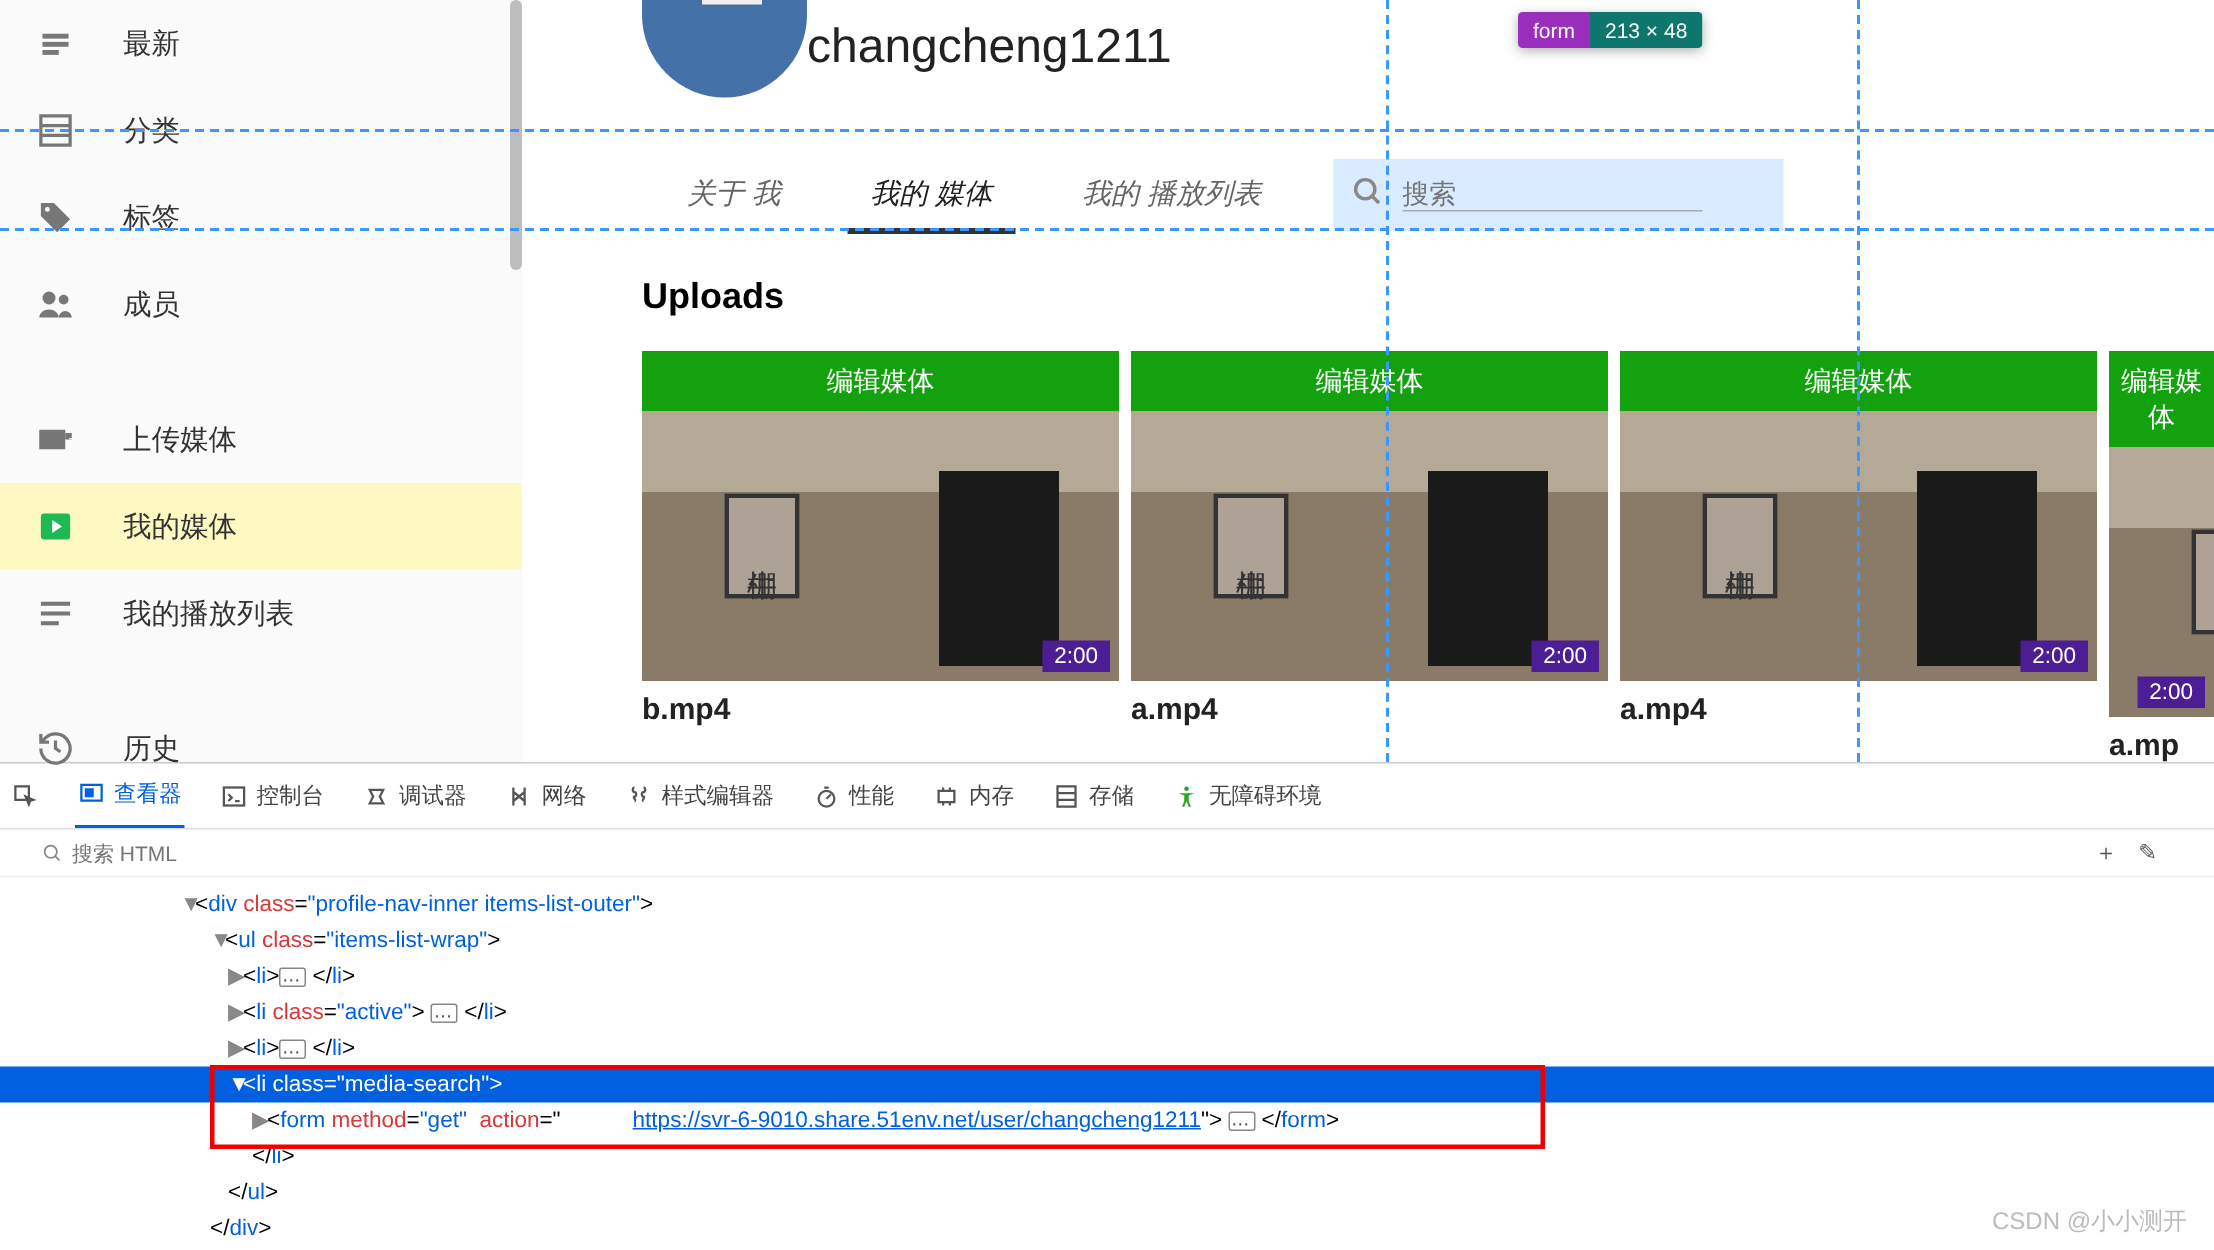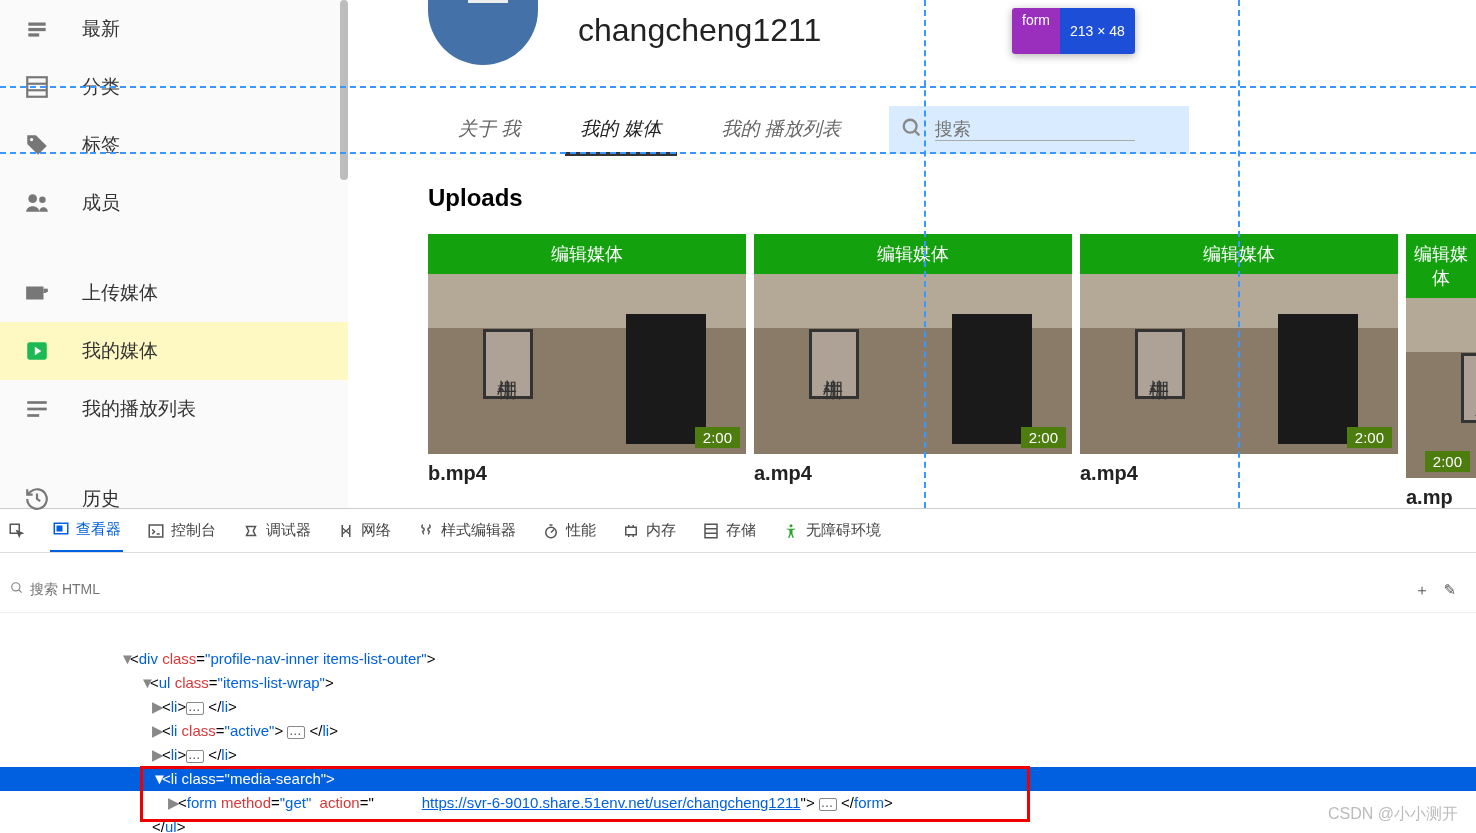--- a/index.html
+++ b/index.html
@@ -15,57 +15,57 @@
 .sidebar-item.active { background: #fef9c3; }
 .sidebar-item .icon { width: 30px; height: 30px; margin-right: 30px; color: #777; display: flex; align-items: center; justify-content: center; }
 .sidebar-item.active .icon { color: #1db954; }
 .sidebar-gap { height: 32px; }
 
 
 .main { flex: 1; background: #fff; position: relative; padding-left: 80px; }
 .avatar-row { display: flex; align-items: center; height: 80px; }
 .avatar { width: 110px; height: 80px; border-radius: 0 0 60px 60px; background: #4472a8; position: relative; margin-top: -30px; margin-left: 0; }
 .avatar::after { content:""; position:absolute; top:10px; left:40px; width:40px; height:8px; background:#eee; }
-.username { font-size: 32px; font-weight: 500; margin-left: 40px; color: #222; margin-top: -20px; }
+.username { font-size: 32px; font-weight: 500; color: #222; margin-top: -20px; }
 
 .profile-nav { display: flex; align-items: flex-end; height: 60px; margin-top: 14px; position: relative; }
 .profile-nav .tab { padding: 0 30px; height: 50px; display: flex; align-items: center; font-size: 19px; color: #666; cursor: pointer; position: relative; font-style: italic; }
 .profile-nav .tab.active { color: #222; font-weight: 500; }
 .profile-nav .tab.active::after { content:""; position:absolute; left:15px; right:15px; bottom:-2px; height:4px; background:#333; }
 .search-form { display: flex; align-items: center; margin-left: 18px; width: 300px; height: 48px; background: rgba(102,176,255,0.25); position: relative; }
 .search-form .sicn { color: #888; margin: 0 12px; }
 .search-form input { border: none; background: transparent; font-size: 18px; outline: none; width: 200px; color: #555; border-bottom: 1px solid #aaa; }
 
 
 .dash-h { position:absolute; left:0; width:1476px; border-top:2px dashed #3a97ff; }
 .dash-v { position:absolute; top:0; height:508px; border-left:2px dashed #3a97ff; }
 
 .inspector-badge { position: absolute; top: 8px; left: 1012px; display:flex; font-size:14px; font-family: Consolas, monospace; box-shadow:0 2px 8px rgba(0,0,0,0.3); border-radius:3px; overflow:hidden;}
 .inspector-badge .bl { background:#9b2fbd; color:#fff; padding:4px 10px;}
-.inspector-badge .br { background:#1d4ed8; color:#fff; padding:15px 10px;}
+.inspector-badge .br { background:#0f766e; color:#fff; padding:4px 10px;}
 
 .uploads-title { font-size: 24px; font-weight: 700; margin-top: 30px; margin-left: 0; }
 
 .media-row { display: flex; gap: 8px; margin-top: 22px; }
 .media-card { width: 318px; }
 .media-edit { background: #13a10e; color: #fff; text-align: center; font-size: 18px; padding: 8px 0; }
 .thumb { width: 100%; height: 180px; background: #6b5a4a; position: relative; }
 .thumb .wall { position:absolute; inset:0; background:linear-gradient(#b4a896 0 30%, #8a7a68 30% 100%); }
 .thumb .door { position:absolute; right:40px; top:40px; width:80px; height:130px; background:#1a1a1a; }
 .thumb .sign { position:absolute; left:55px; top:55px; width:50px; height:70px; border:3px solid #333; color:#333; font-size:20px; display:flex; align-items:center; justify-content:center; writing-mode:vertical-rl; background:rgba(255,255,255,0.3);}
-.thumb .dur { position:absolute; right:6px; bottom:6px; background:#4d7c0f; color:#fff; font-size:15px; padding:2px 8px; font-weight:500;}
+.thumb .dur { position:absolute; right:6px; bottom:6px; background:#4c1d95; color:#fff; font-size:15px; padding:2px 8px; font-weight:500;}
 .media-name { font-size: 20px; font-weight: 700; margin-top: 8px; color: #222; }
 
 
-.devtools { height: 325px; border-top: 1px solid #ccc; display: flex; flex-direction: column; font-size: 15px; gap: 28px; }
+.devtools { height: 325px; border-top: 1px solid #ccc; display: flex; flex-direction: column; font-size: 15px; }
 .dt-tabs { display: flex; align-items: center; height: 44px; border-bottom: 1px solid #ddd; padding-left: 6px; gap: 22px; }
 .dt-tab { display: flex; align-items: center; gap: 6px; color: #444; cursor: pointer; height:100%; padding:0 2px;}
 .dt-tab.active { color: #0060df; border-bottom: 2px solid #0060df; }
 .dt-tab .ti { width:18px; height:18px; display:flex; align-items:center; justify-content:center;}
-.dt-search { height: 32px; border-bottom: 1px solid #eee; display:flex; align-items:flex-start; padding:0 10px; color:#888;}
+.dt-search { height: 32px; border-bottom: 1px solid #eee; display:flex; align-items:center; padding:0 28px; color:#888;}
 .dt-search input { border:none; outline:none; font-size:14px; margin-left:6px;}
 .dt-actions { margin-left:auto; display:flex; gap:14px; padding-right:10px; color:#555;}
 .dt-body { flex:1; font-family: Consolas, "Courier New", monospace; font-size: 15px; padding: 6px 0; overflow:hidden; position:relative;}
 .code-line { white-space: pre; line-height: 24px; }
 .pad1 { padding-left: 120px;} .pad2{padding-left:140px;} .pad3{padding-left:152px;} .pad4{padding-left:168px;}
 .tw { color:#0060df;} .attr{color:#d93838;} .val{color:#0060df;} .url{color:#0060df; text-decoration:underline;padding-left:48px;} .ell{display:inline-block;width:18px;height:13px;border:1px solid #888;border-radius:2px;vertical-align:middle;position:relative;} .ell::after{content:"⋯";position:absolute;left:1px;top:-5px;font-size:12px;color:#555;}
 .tri { display:inline-block; width:10px; color:#888; }
 .hl-line { background:#0060df; color:#fff;}
 .hl-line .tw,.hl-line .attr,.hl-line .val{color:#fff;}
 .redbox { position:absolute; border:3px solid #e00; left:140px; top:125px; width:890px; height:56px; pointer-events:none;}
@@ -334,18 +334,19 @@
     </div>
   </div>
   <div class="dt-body">
     <div class="code-line pad1"><span class="tri">▼</span>&lt;<span class="tw">div</span> <span class="attr">class</span>=<span class="val">"profile-nav-inner items-list-outer"</span>&gt;</div>
     <div class="code-line pad2"><span class="tri">▼</span>&lt;<span class="tw">ul</span> <span class="attr">class</span>=<span class="val">"items-list-wrap"</span>&gt;</div>
     <div class="code-line pad3"><span class="tri">▶</span>&lt;<span class="tw">li</span>&gt;<span class="ell"></span> &lt;/<span class="tw">li</span>&gt;</div>
     <div class="code-line pad3"><span class="tri">▶</span>&lt;<span class="tw">li</span> <span class="attr">class</span>=<span class="val">"active"</span>&gt; <span class="ell"></span> &lt;/<span class="tw">li</span>&gt;</div>
     <div class="code-line pad3"><span class="tri">▶</span>&lt;<span class="tw">li</span>&gt;<span class="ell"></span> &lt;/<span class="tw">li</span>&gt;</div>
     <div class="code-line pad3 hl-line"><span class="tri" style="color:#fff">▼</span>&lt;<span class="tw">li</span> <span class="attr">class</span>=<span class="val">"media-search"</span>&gt;</div>
     <div class="code-line pad4"><span class="tri">▶</span>&lt;<span class="tw">form</span> <span class="attr">method</span>=<span class="val">"get"</span>  <span class="attr">action</span>="<span class="url">https://svr-6-9010.share.51env.net/user/changcheng1211</span>"&gt; <span class="ell"></span> &lt;/<span class="tw">form</span>&gt;</div>
+    <div class="code-line pad4">&lt;/<span class="tw">li</span>&gt;</div>
     <div class="code-line pad3">&lt;/<span class="tw">ul</span>&gt;</div>
     <div class="code-line pad2">&lt;/<span class="tw">div</span>&gt;</div>
     <div class="redbox"></div>
     <div class="watermark">CSDN @小小测开</div>
   </div>
 </div>
 
 </body></html>

